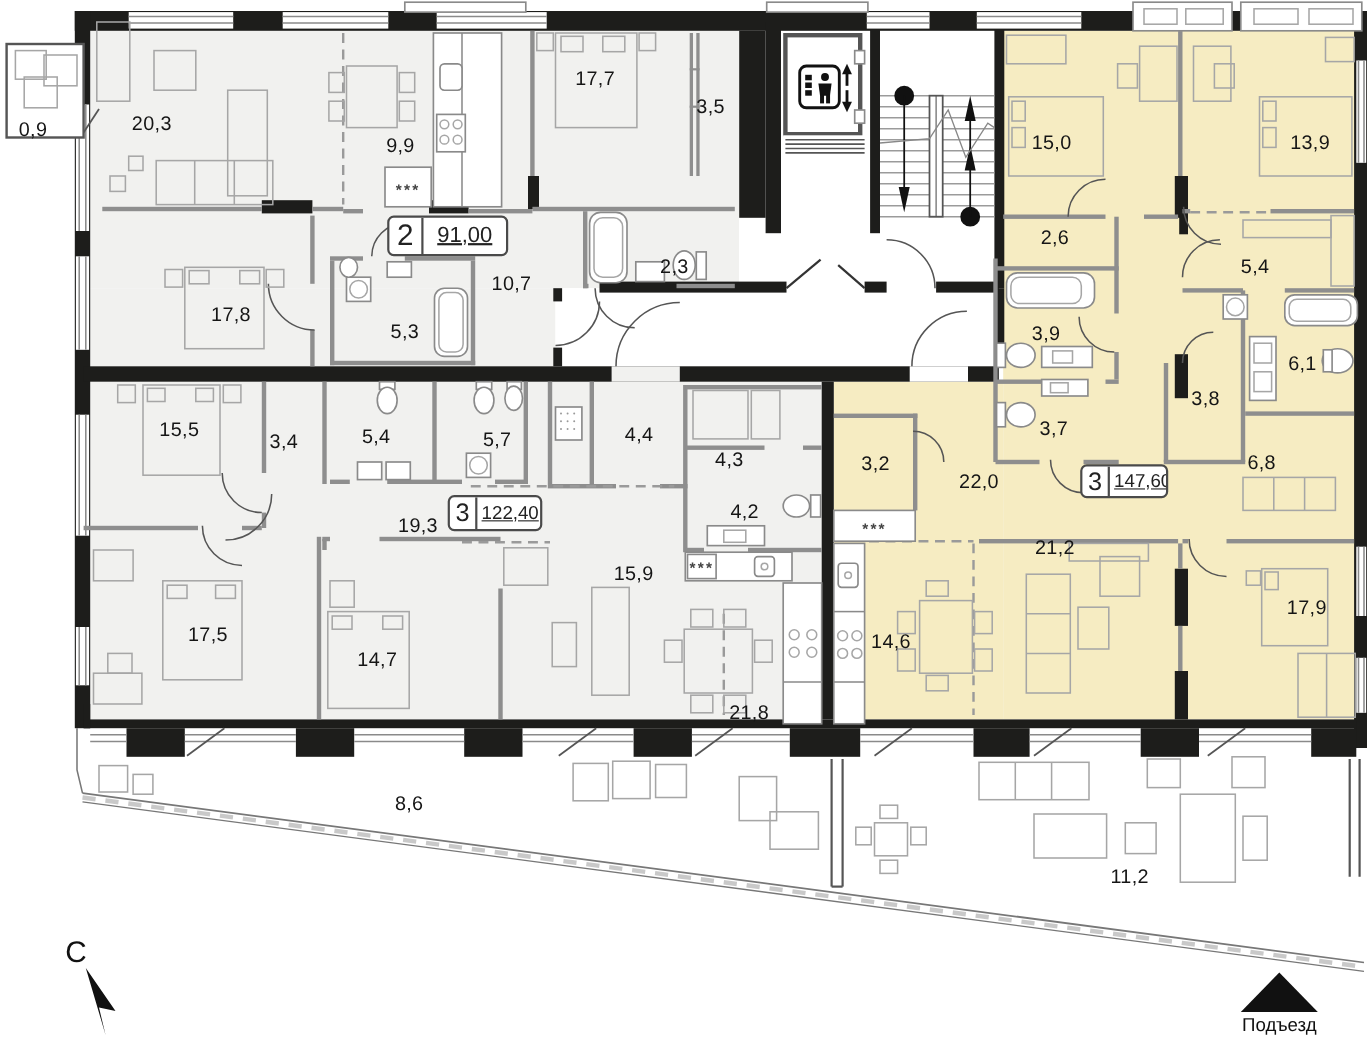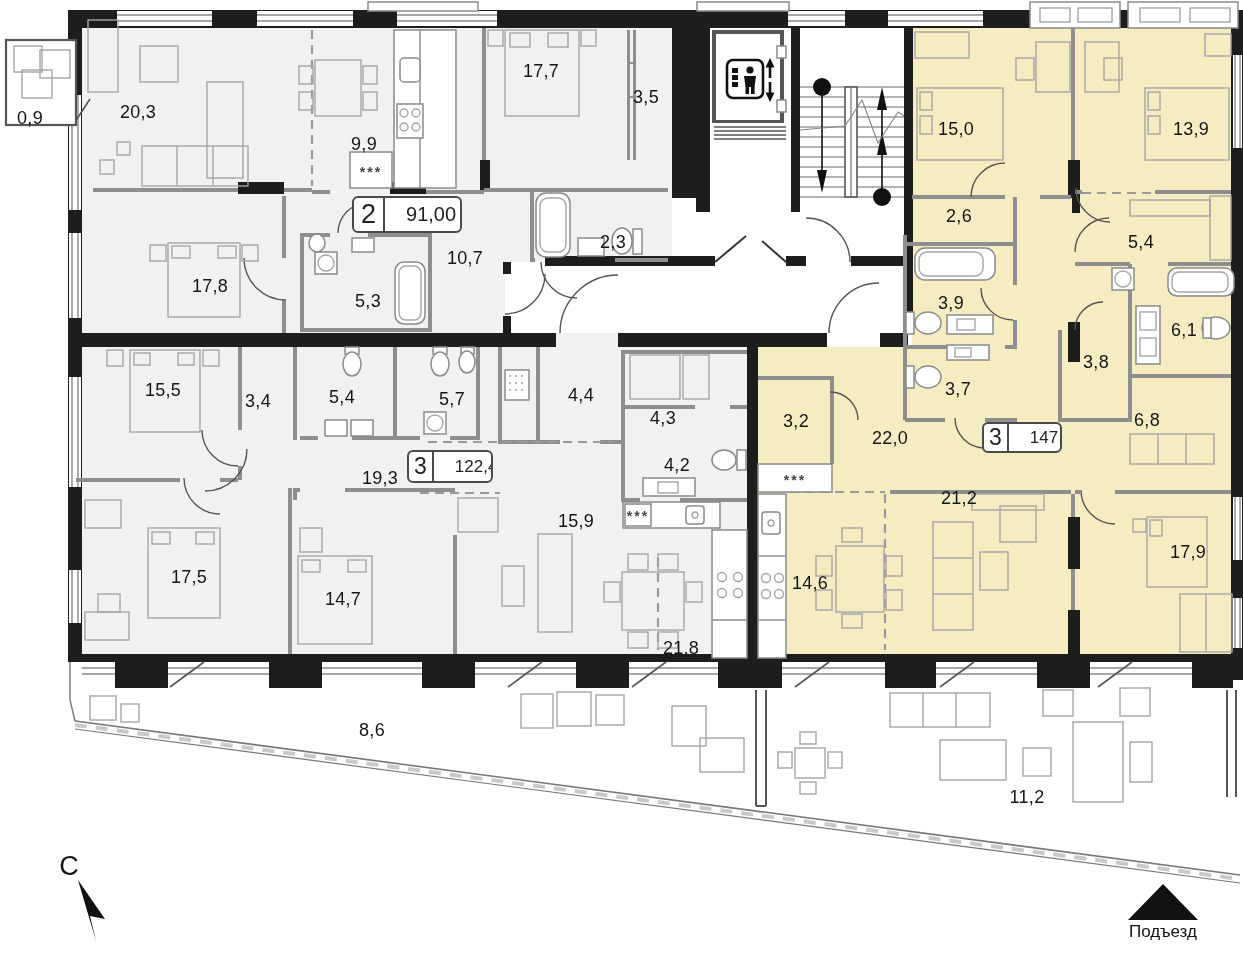--- a/index.html
+++ b/index.html
@@ -20,21 +20,21 @@
   
   .lbl{position:absolute;transform:translate(-50%,-50%);font-size:18px;line-height:1;
        color:#151515;letter-spacing:.3px;white-space:nowrap;}
   .kmark{position:absolute;transform:translate(-50%,-50%);font-size:14px;font-weight:bold;
        letter-spacing:2px;color:#444;white-space:nowrap;}
   .badge{position:absolute;display:flex;background:#fff;border:2px solid #4a4a4a;
        border-radius:6px;align-items:stretch;overflow:hidden;box-sizing:border-box;}
   .badge-num{display:flex;align-items:center;justify-content:center;padding:0 7px;
        border-right:2px solid #4a4a4a;font-size:27px;color:#222;}
   .badge-area{flex:1;display:flex;align-items:center;justify-content:center;
-       font-size:20px;color:#222;padding:0 21px;}
+       font-size:20px;color:#222;padding:0 4px;text-decoration:underline;}
   .badge.sm .badge-num{font-size:23px;padding:0 5px;}
   .badge.sm .badge-area{font-size:17px;}
   .north-label{position:absolute;transform:translate(-50%,-50%);font-size:27px;color:#111;}
   .entrance-label{position:absolute;transform:translate(-50%,-50%);font-size:17px;color:#111;}
 </style>
 </head>
 <body>
 
 <div class="stage">
 
@@ -590,21 +590,21 @@
     <path d="M78,880 L105,919 L90,916 L96,941 Z" fill="#111"></path>
   </g>
 
   <g>
     <polygon points="1163,884 1128,920 1198,920" fill="#111"></polygon>
   </g>
 </svg>
 
 <span class="lbl" style="left:30px;top:118px">0,9</span>
 <span class="lbl" style="left:138px;top:112px">20,3</span>
-<span class="lbl" style="left:364px;top:144px">9,9</span>
+<span class="lbl" style="left:364px;top:132px">9,9</span>
 <span class="lbl" style="left:541px;top:71px">17,7</span>
 <span class="lbl" style="left:646px;top:97px">3,5</span>
 <span class="lbl" style="left:210px;top:286px">17,8</span>
 <span class="lbl" style="left:465px;top:258px">10,7</span>
 <span class="lbl" style="left:613px;top:242px">2,3</span>
 <span class="lbl" style="left:368px;top:301px">5,3</span>
 <span class="lbl" style="left:956px;top:129px">15,0</span>
 <span class="lbl" style="left:1191px;top:129px">13,9</span>
 <span class="lbl" style="left:959px;top:216px">2,6</span>
 <span class="lbl" style="left:1141px;top:242px">5,4</span>

